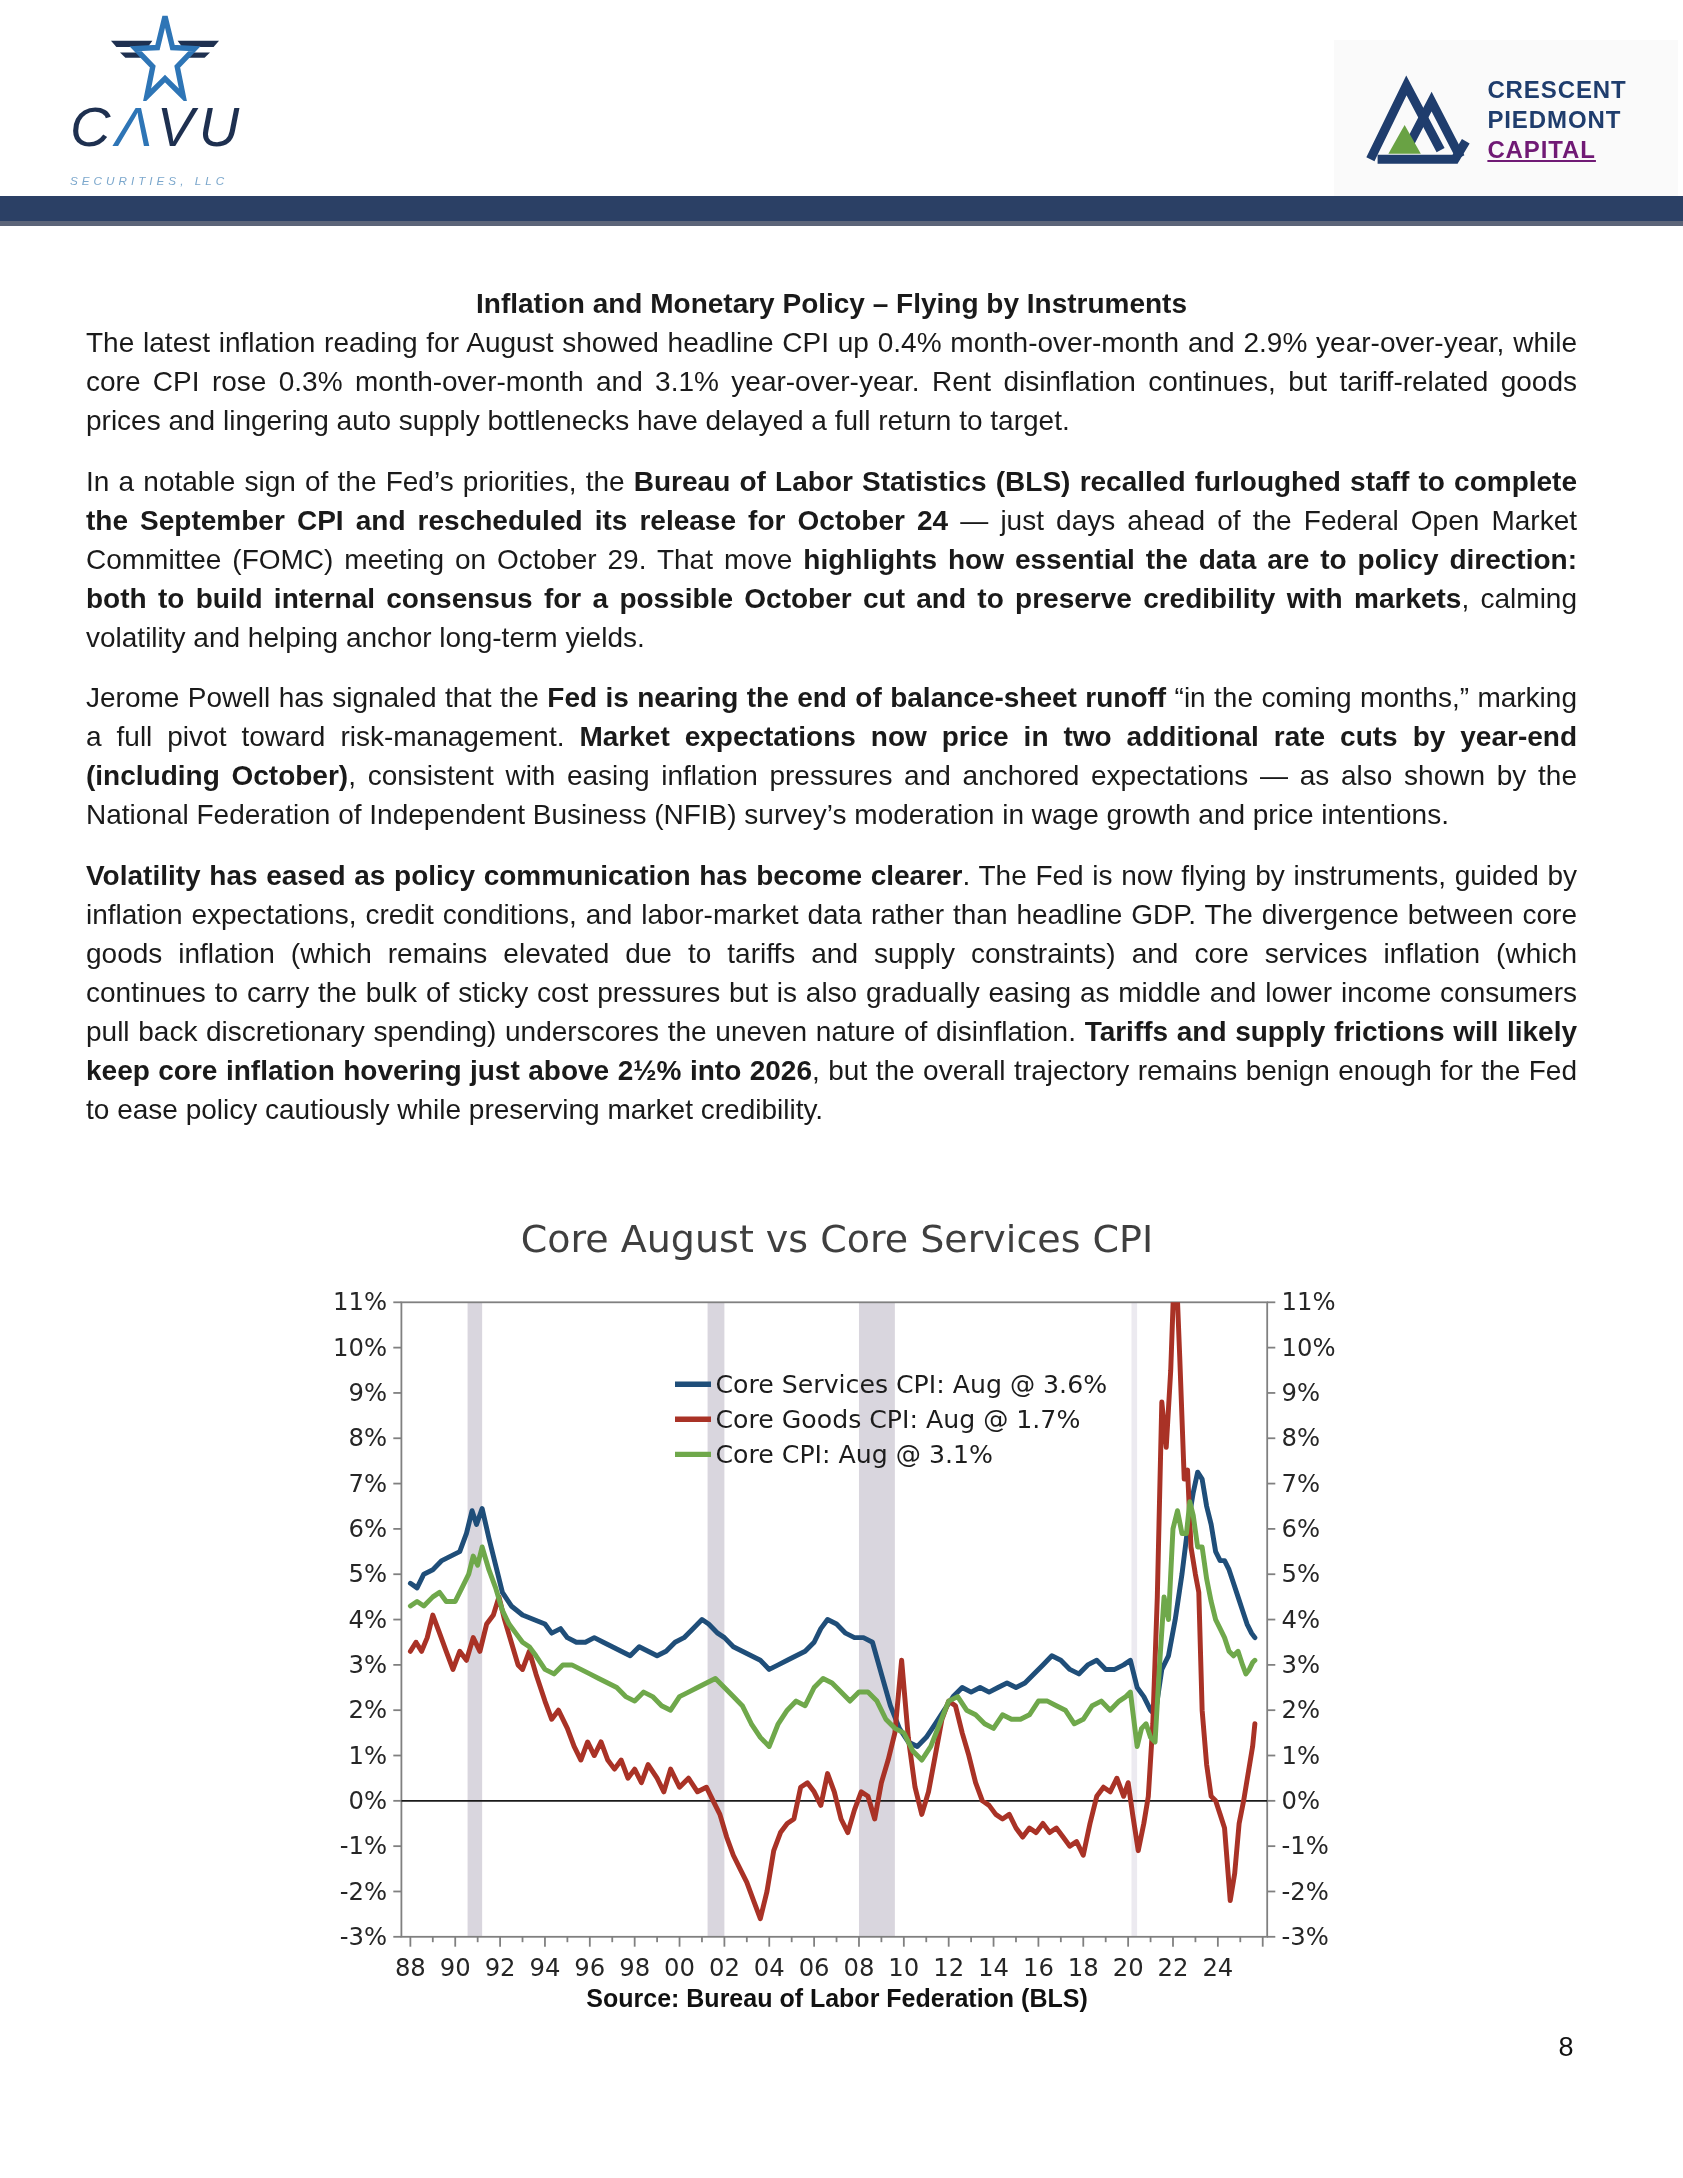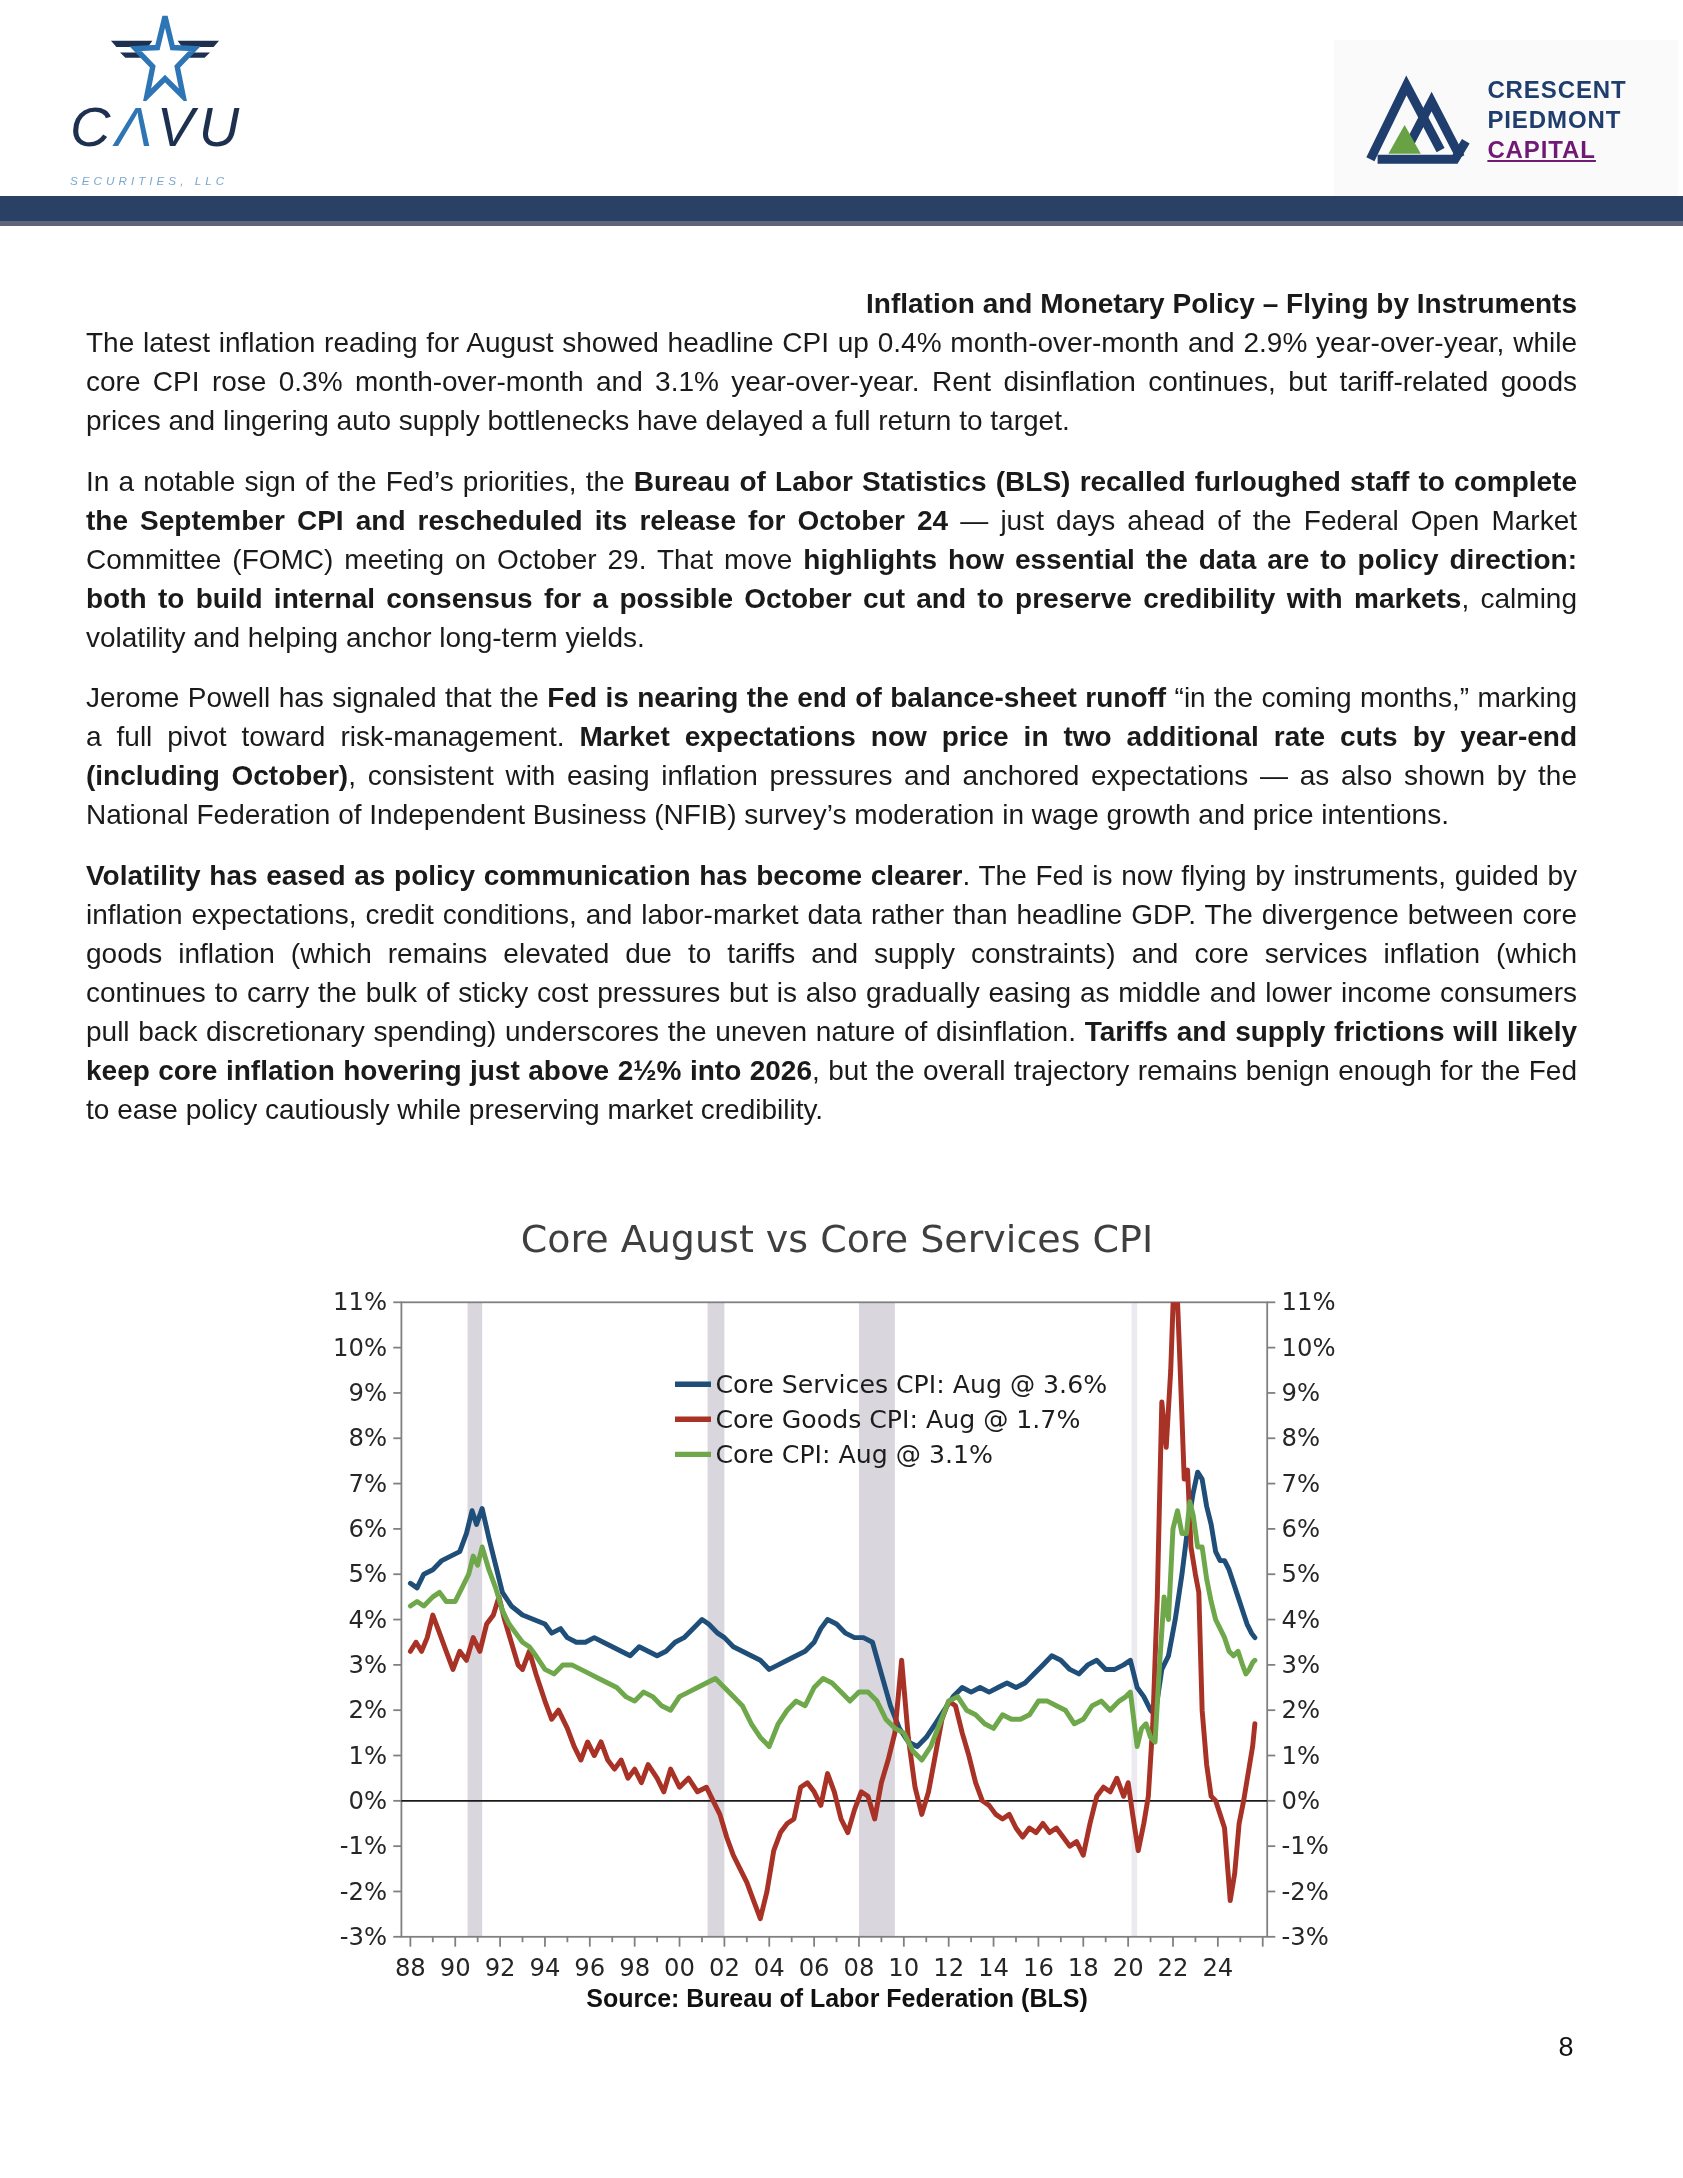--- a/index.html
+++ b/index.html
@@ -15,21 +15,21 @@
            display:flex;align-items:center;}
   .pcc-icon{margin-left:31px;}
   .pcc-text{margin-left:14.4px;line-height:30px;font-weight:bold;font-size:24px;letter-spacing:0.9px;}
   .pcc-navy{color:#1f3d6d;}
   .pcc-green{color:#701a75;text-decoration:underline;}
   .navy-bar{position:absolute;left:0;top:196px;width:1683px;height:25px;background:#2b4065;
             border-bottom:5.4px solid #5c6579;}
   
   .article{position:absolute;left:86px;top:284px;width:1491px;font-size:28px;line-height:39px;
            text-align:justify;}
-  .article h1{font-size:28px;line-height:39px;margin:0;font-weight:bold;text-align:right;}
+  .article h1{font-size:28px;line-height:39px;margin:0;font-weight:bold;text-align:center;}
   .article p{margin:0 0 21.6px 0;}
   .article p:first-of-type{margin-top:0;}
   .seg-b{font-weight:bold;}
   
   .chart-title{position:absolute;left:324px;top:1217px;width:1026px;text-align:center;
                font-family:"DejaVu Sans",sans-serif;font-size:38px;color:#3f3f3f;}
   .chart-subtitle{position:absolute;left:324px;top:1266px;width:1026px;text-align:center;
                font-family:"DejaVu Sans",sans-serif;font-size:24px;color:#333333;}
   .chart-svg{position:absolute;left:324px;top:1287px;}
   .chart-source{position:absolute;left:324px;top:1984px;width:1026px;text-align:center;

